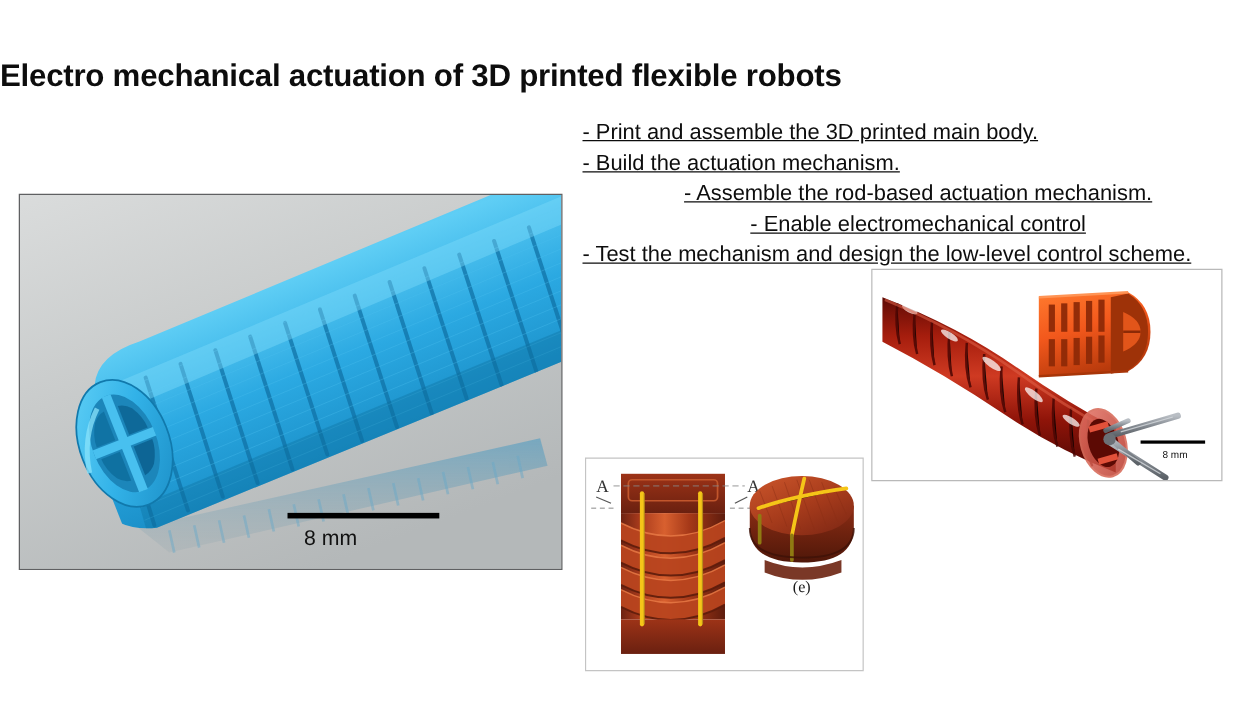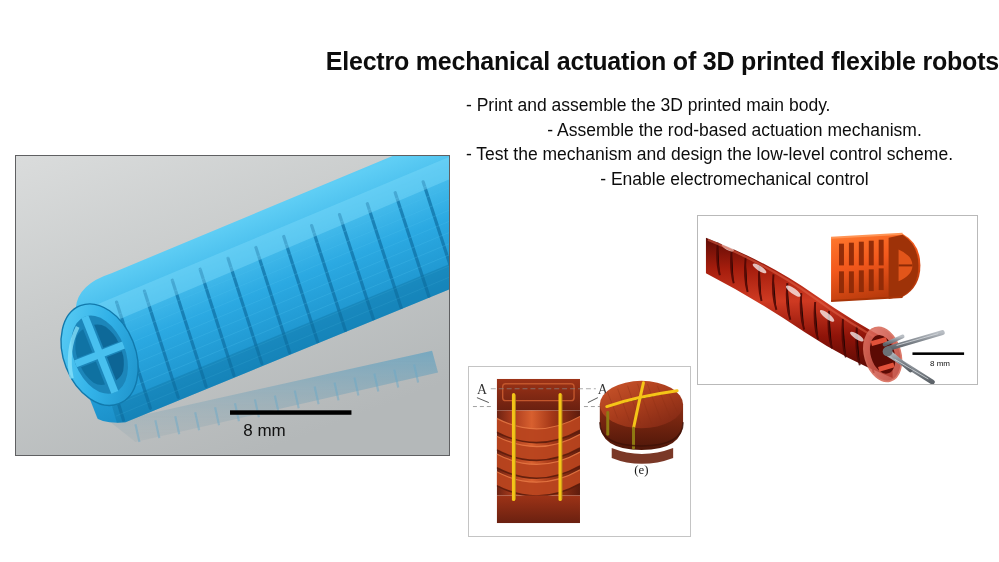--- a/index.html
+++ b/index.html
@@ -15,40 +15,40 @@
     font-family: "Liberation Sans", sans-serif;
     color: #000000;
   }
 
   
   #slide-title {
     position: absolute;
     left: 0;
     top: 47px;
     width: 999px;
-    text-align: right;
+    text-align: left;
     font-size: 25px;
     font-weight: bold;
     letter-spacing: -0.2px;
     color: #0d0d0d;
     white-space: nowrap;
   }
 
   
   #bullet-list {
     position: absolute;
     left: 466px;
     top: 93px;
     width: 528px;
     font-size: 17.5px;
     line-height: 24.5px;
     color: #0d0d0d;
     white-space: nowrap;
   }
-  #bullet-list .bullet-line { display: block; }
+  #bullet-list .bullet-line { display: block; text-decoration: underline; }
   #bullet-list .bullet-line.indent { padding-left: 9px; text-align: center; }
 
   
   .panel {
     position: absolute;
     box-sizing: border-box;
     overflow: hidden;
   }
 
   
@@ -86,23 +86,24 @@
 
   .scalebar-text { font-family: Liberation Sans, sans-serif; }
 </style>
 </head>
 <body>
 
 <div id="slide-title">Electro mechanical actuation of 3D printed flexible robots</div>
 
 <div id="bullet-list">
   <span class="bullet-line">- Print and assemble the 3D printed main body.</span>
+  <span class="bullet-line">- Build the actuation mechanism.</span>
   <span class="bullet-line indent">- Assemble the rod-based actuation mechanism.</span>
+  <span class="bullet-line indent">- Enable electromechanical control</span>
   <span class="bullet-line">- Test the mechanism and design the low-level control scheme.</span>
-  <span class="bullet-line indent">- Enable electromechanical control</span>
 </div>
 
 <div class="panel" id="photo-panel">
   <svg class="photo-svg" viewBox="0 0 435 301" preserveAspectRatio="none">
     <defs>
       <linearGradient id="bgGrad" x1="0" y1="0" x2="0.55" y2="1">
         <stop offset="0" stop-color="#dadcdc"></stop>
         <stop offset="0.45" stop-color="#c8cbcb"></stop>
         <stop offset="1" stop-color="#b4b8b9"></stop>
       </linearGradient>

